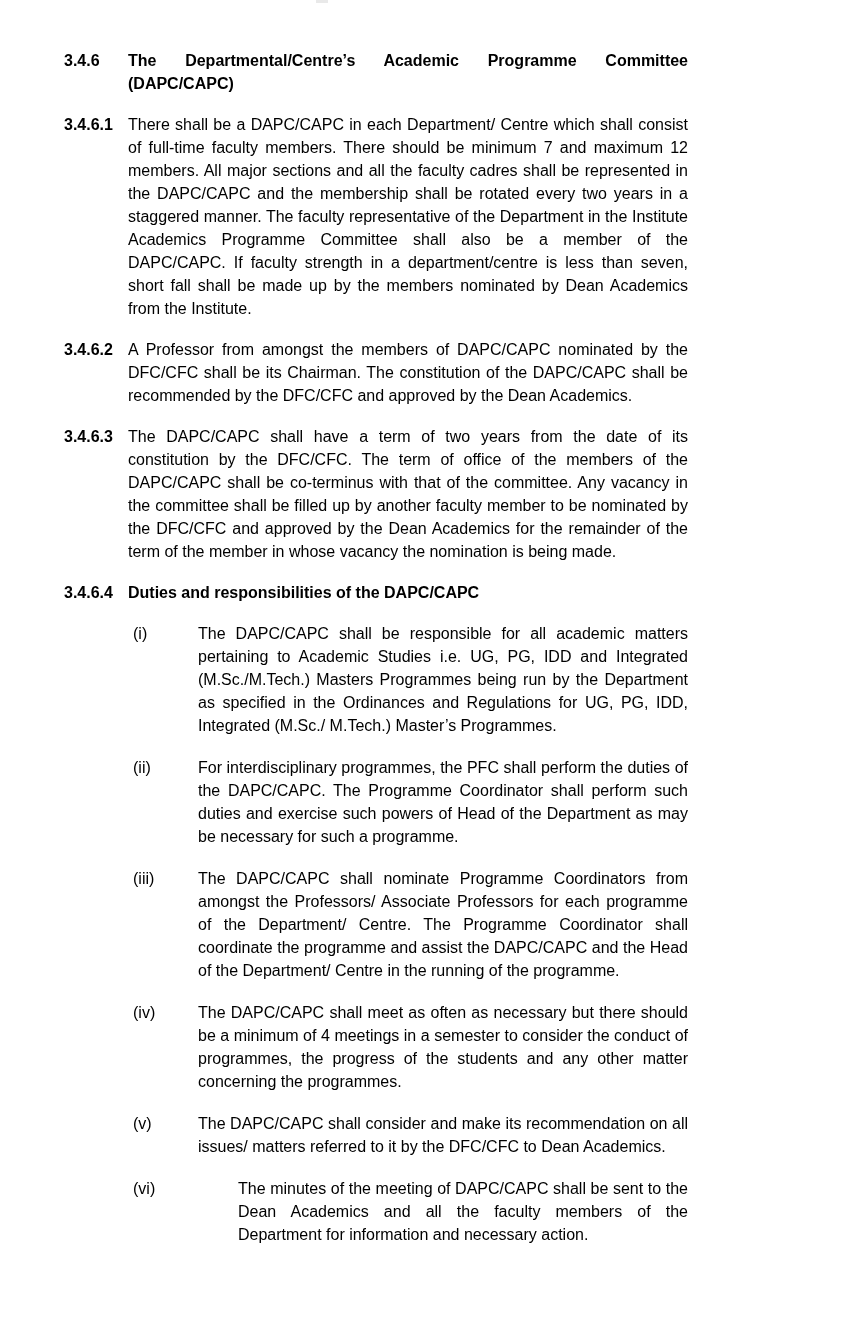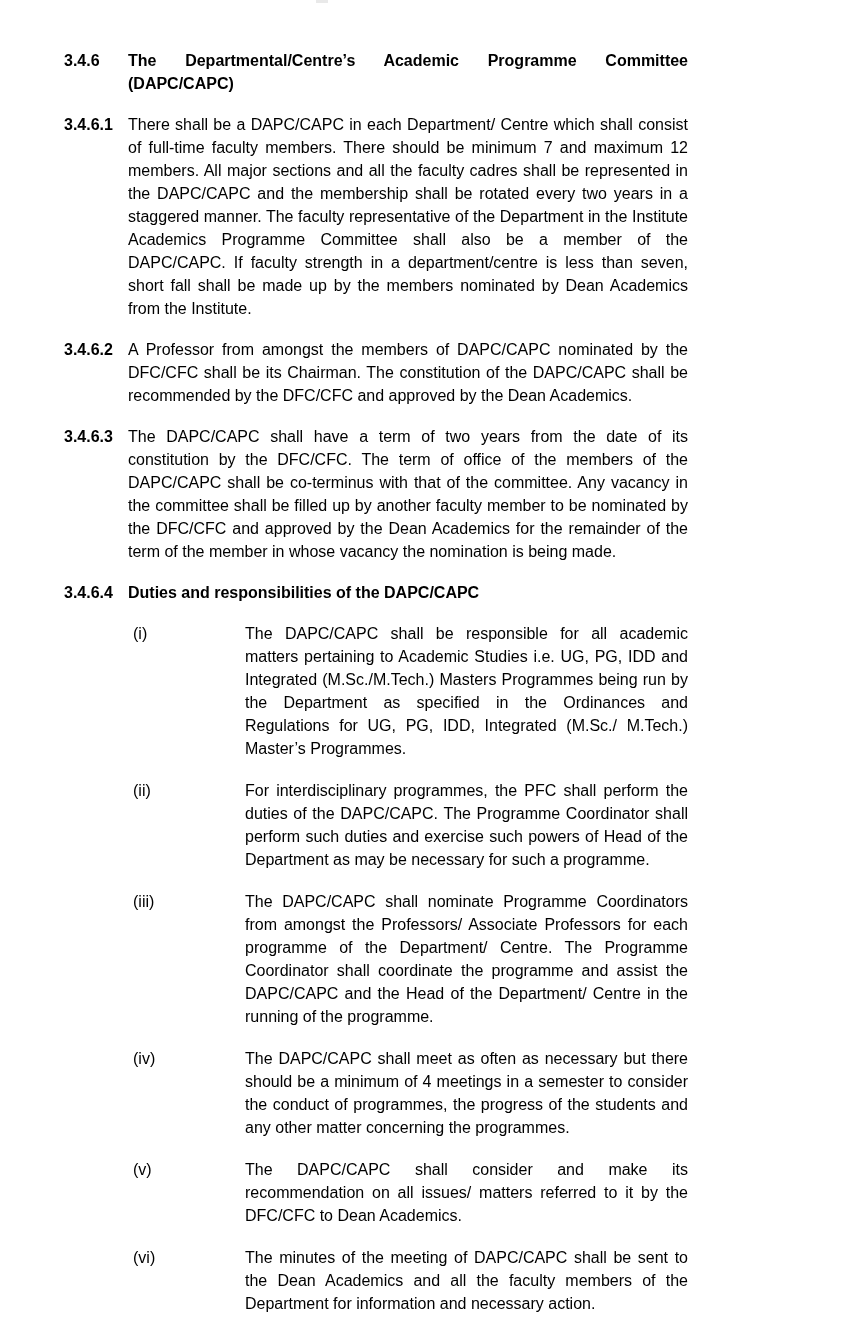--- a/index.html
+++ b/index.html
@@ -47,27 +47,26 @@
     text-align: justify;
   }
   .duties {
     margin-left: 64px;
   }
   .duty {
     display: grid;
     grid-template-columns: 70px 1fr;
     margin-bottom: 19px;
   }
-  .duty:last-child { margin-bottom: 0; }
+  .duty:last-child { margin-bottom: 0; gap: 40px; }
   .marker {
     padding-left: 5px;
   }
   .dtxt {
     text-align: justify;
-    margin-left: 47px;
   }
 </style>
 </head>
 <body>
 
 <div class="page">
   <div class="speck"></div>
 
   <div class="block">
     <div class="num">3.4.6</div>

